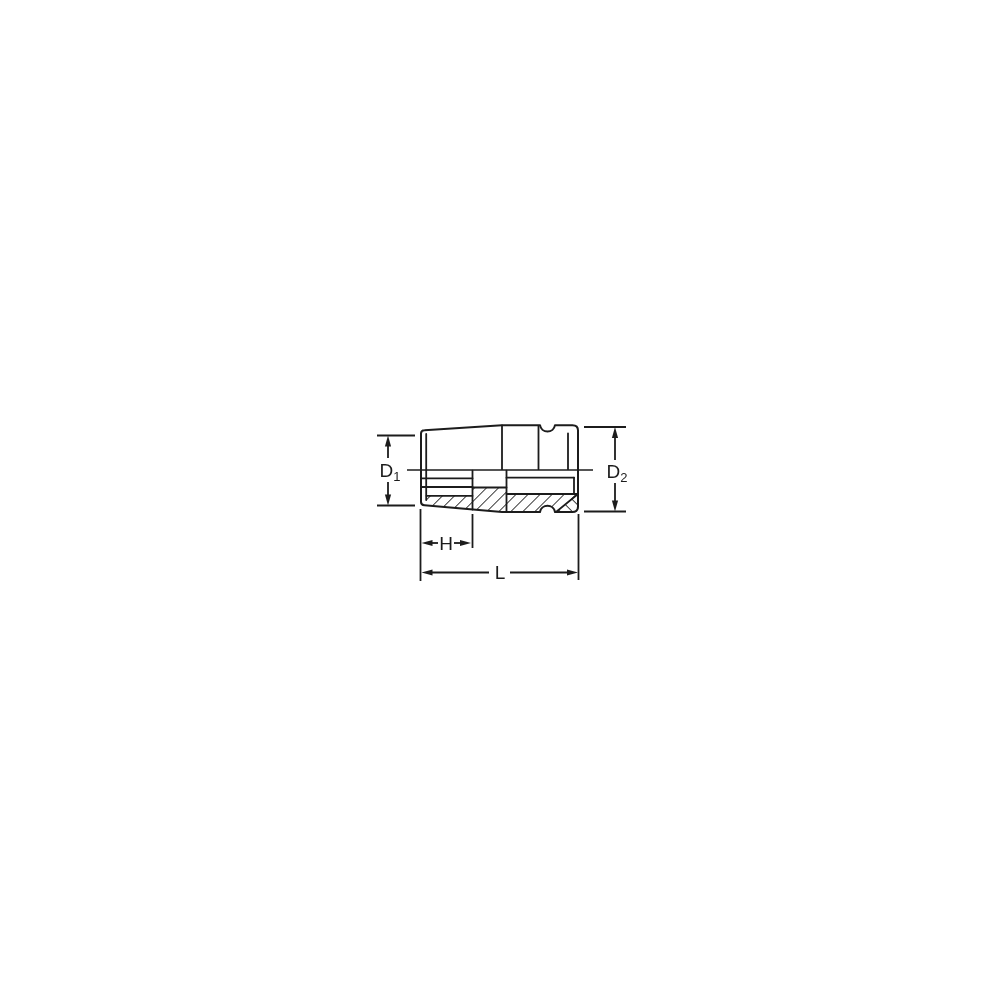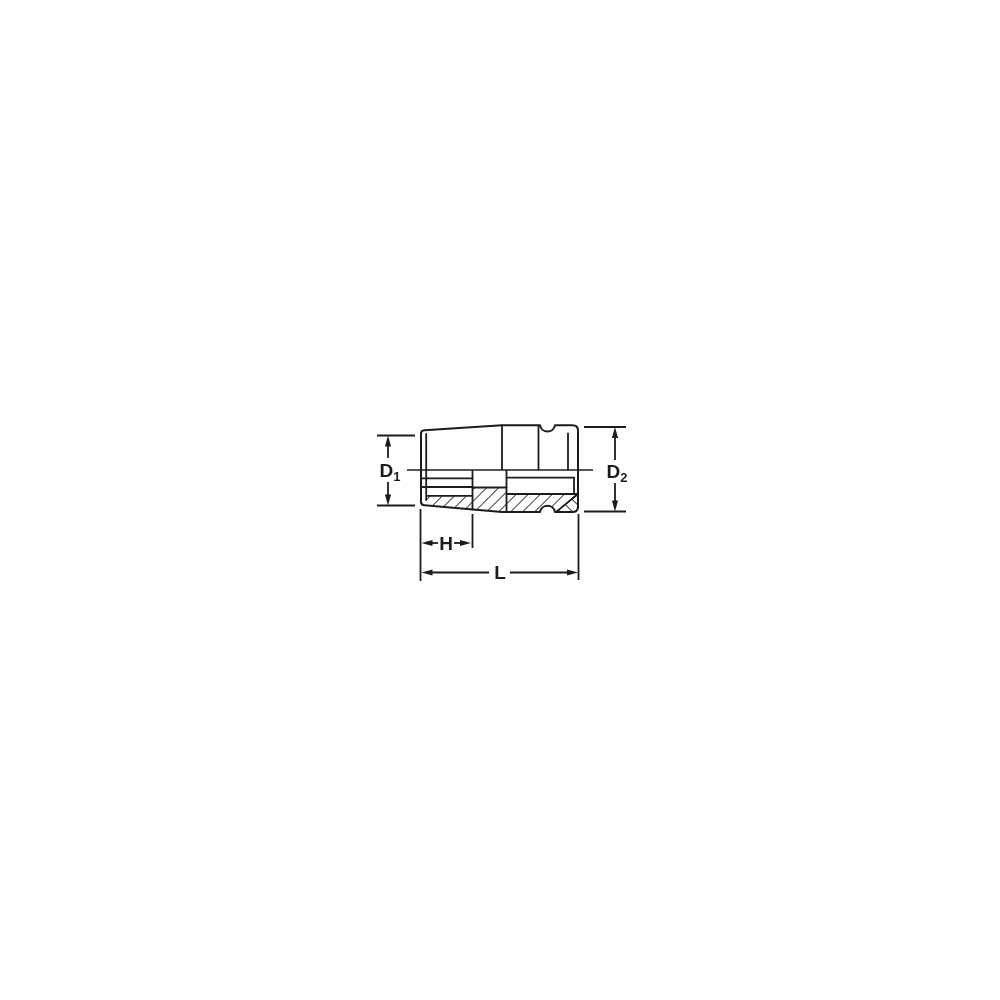--- a/index.html
+++ b/index.html
@@ -7,21 +7,20 @@
     padding: 0;
     background: #ffffff;
     font-family: "Liberation Sans", sans-serif;
   }
   .page {
     position: relative;
     width: 1000px;
     height: 1000px;
     background: var(--bg, #ffffff);
     overflow: hidden;
-    font-weight: bold;
   }
   svg { display: block; }
   .ln  { stroke: var(--line, #1c1c1c); fill: none; }
   .fl  { fill: var(--line, #1c1c1c); stroke: none; }
   .w2  { stroke-width: 2; }
   .w18 { stroke-width: 1.8; }
   .w14 { stroke-width: 1.4; }
   .dim-label {
     fill: var(--line, #1c1c1c);
     font-family: "Liberation Sans", sans-serif;

